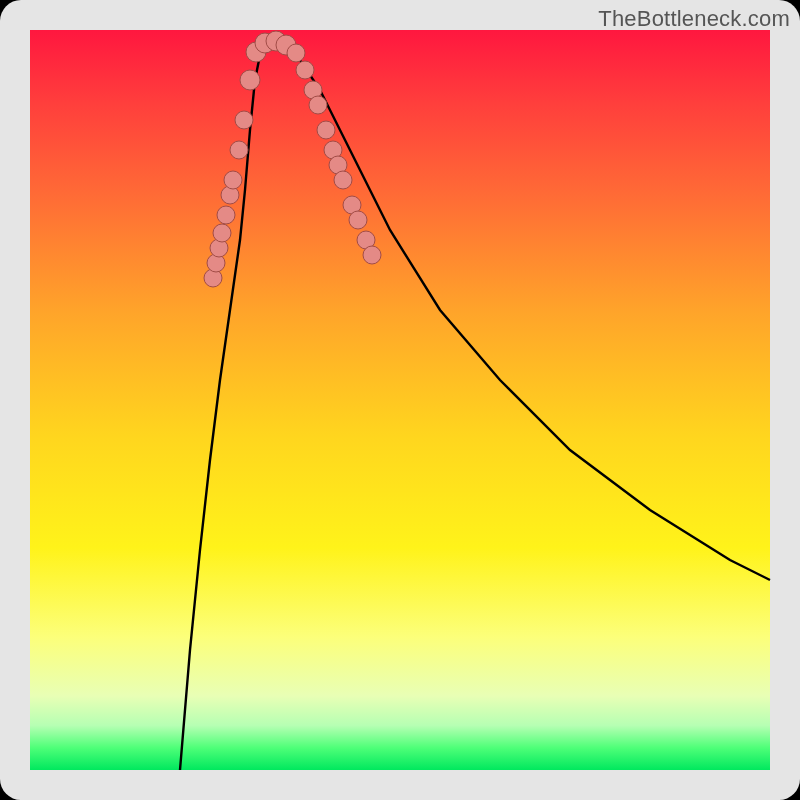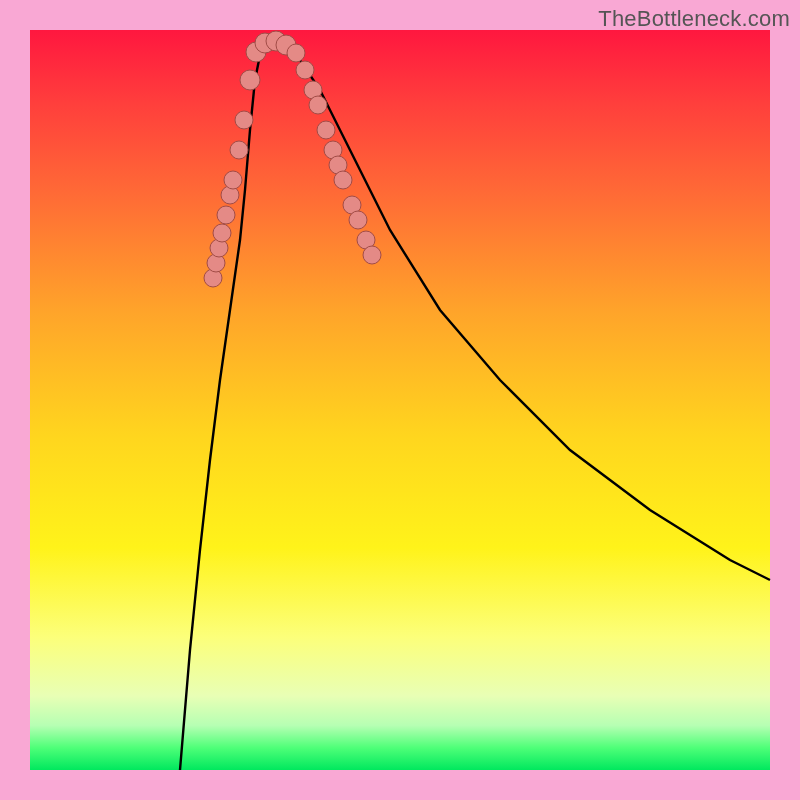--- a/index.html
+++ b/index.html
@@ -10,21 +10,22 @@
     overflow: hidden;
     background: #000;
     font-family: Arial, Helvetica, sans-serif;
   }
   .frame {
     position: absolute;
     left: 0;
     top: 0;
     width: 800px;
     height: 800px;
-    background: #f9a8d4;
+    background: #e5e5e5;
+    border-radius: 21px;
   }
   .plot-area {
     position: absolute;
     left: 30px;
     top: 30px;
     width: 740px;
     height: 740px;
     background: linear-gradient(to bottom,
       #ff173f 0%,
       #ff3f3c 10%,

